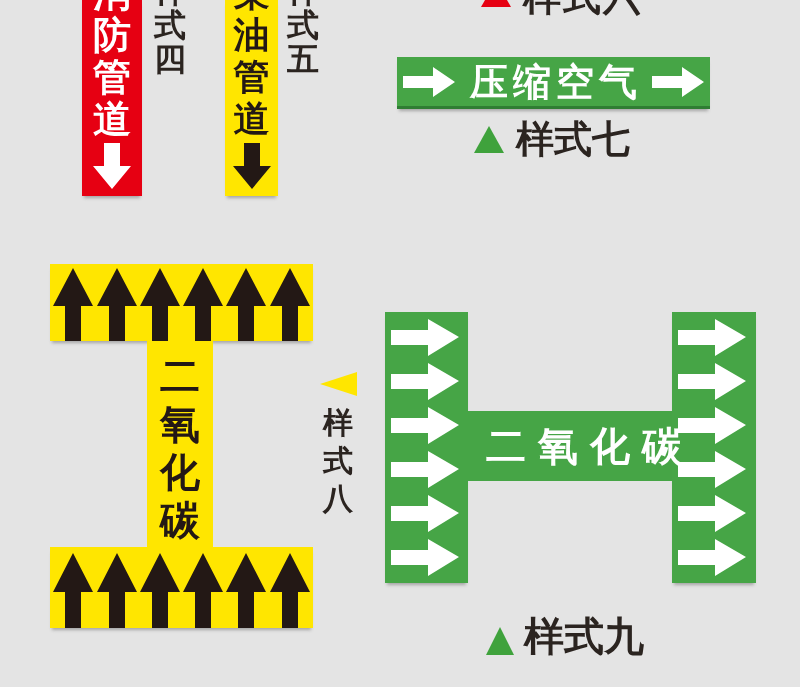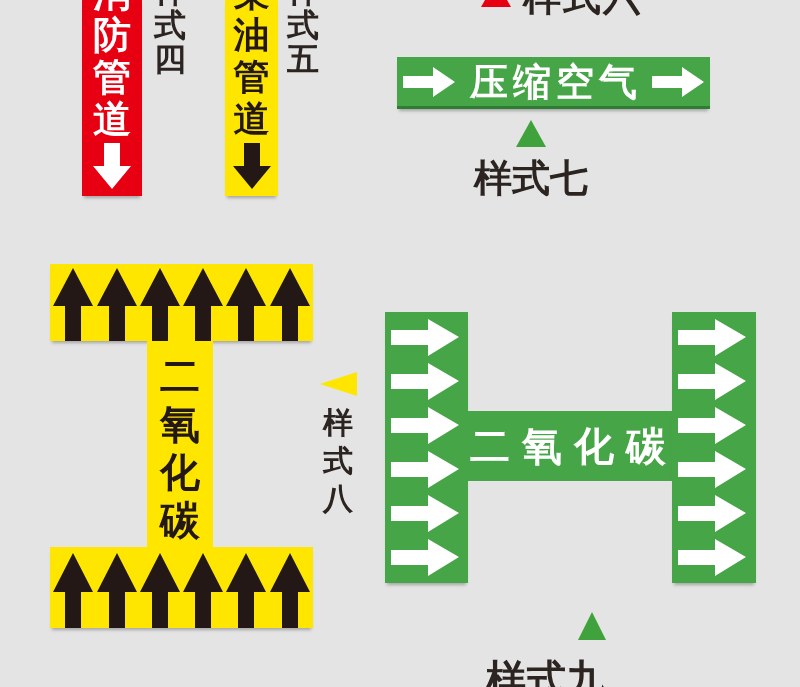--- a/index.html
+++ b/index.html
@@ -30,21 +30,21 @@
   .tri-up{width:0;height:0;border-left:15px solid transparent;border-right:15px solid transparent;}
   .tri-red{border-bottom:26px solid #e60012;margin-top:-19px;}
   .style6-clip .lbl{margin-top:-22px;font-size:38px;line-height:38px;font-weight:bold;letter-spacing:2px;color:#2b2420;}
 
   
   .banner-green{left:397px;top:57px;width:313px;height:52px;background:#46a546;border-bottom:3px solid #2f7d33;
     box-sizing:border-box;display:flex;align-items:center;justify-content:center;gap:10px;}
   .banner-green .htext{font-size:38px;line-height:1;font-weight:bold;color:#ffffff;letter-spacing:5px;text-indent:5px;}
 
   
-  .style-label{display:flex;align-items:center;gap:12px;flex-direction:column;}
+  .style-label{display:flex;align-items:center;gap:12px;}
   .style-label .lbl{font-size:38px;font-weight:bold;color:#2b2420;line-height:1;}
   .label7{left:474px;top:120px;}
   .tri-green{border-bottom:27px solid #3fa23c;}
   .label9{left:486px;top:612px;align-items:flex-end;gap:10px;}
   .label9 .tri-up{border-left:14px solid transparent;border-right:14px solid transparent;border-bottom:28px solid #3fa23c;margin-bottom:5px;}
   .label9 .lbl{font-size:40px;line-height:48px;}
 
   
   .ib-bar{background:#ffe600;display:flex;justify-content:space-evenly;align-items:flex-end;}
   .ib-top{left:50px;top:264px;width:263px;height:77px;}
@@ -55,21 +55,21 @@
   
   .label8{left:314px;top:372px;width:48px;display:flex;flex-direction:column;align-items:center;}
   .tri-left{width:0;height:0;border-top:12px solid transparent;border-bottom:12px solid transparent;border-right:37px solid #ffe600;}
   .label8 .vtext{margin-top:8px;font-size:30px;line-height:38px;font-weight:bold;color:#2b2420;}
 
   
   .h-col{top:312px;width:83px;height:271px;background:#46a546;display:flex;flex-direction:column;justify-content:space-evenly;padding-left:6px;box-sizing:border-box;}
   .h-left{left:385px;}
   .h-right{left:672px;width:84px;}
   .h-bar{left:466px;top:411px;width:208px;height:70px;background:#46a546;}
-  .h-text{left:385px;top:411px;width:366px;height:70px;display:flex;align-items:center;justify-content:center;
+  .h-text{left:401px;top:411px;width:366px;height:70px;display:flex;align-items:center;justify-content:center;
     font-size:40px;font-weight:bold;color:#ffffff;letter-spacing:12px;text-indent:12px;}
 
   svg{display:block;}
 </style>
 </head>
 <body>
 
 <div class="stage">
 
   <div class="abs banner-v banner-red shadow">

